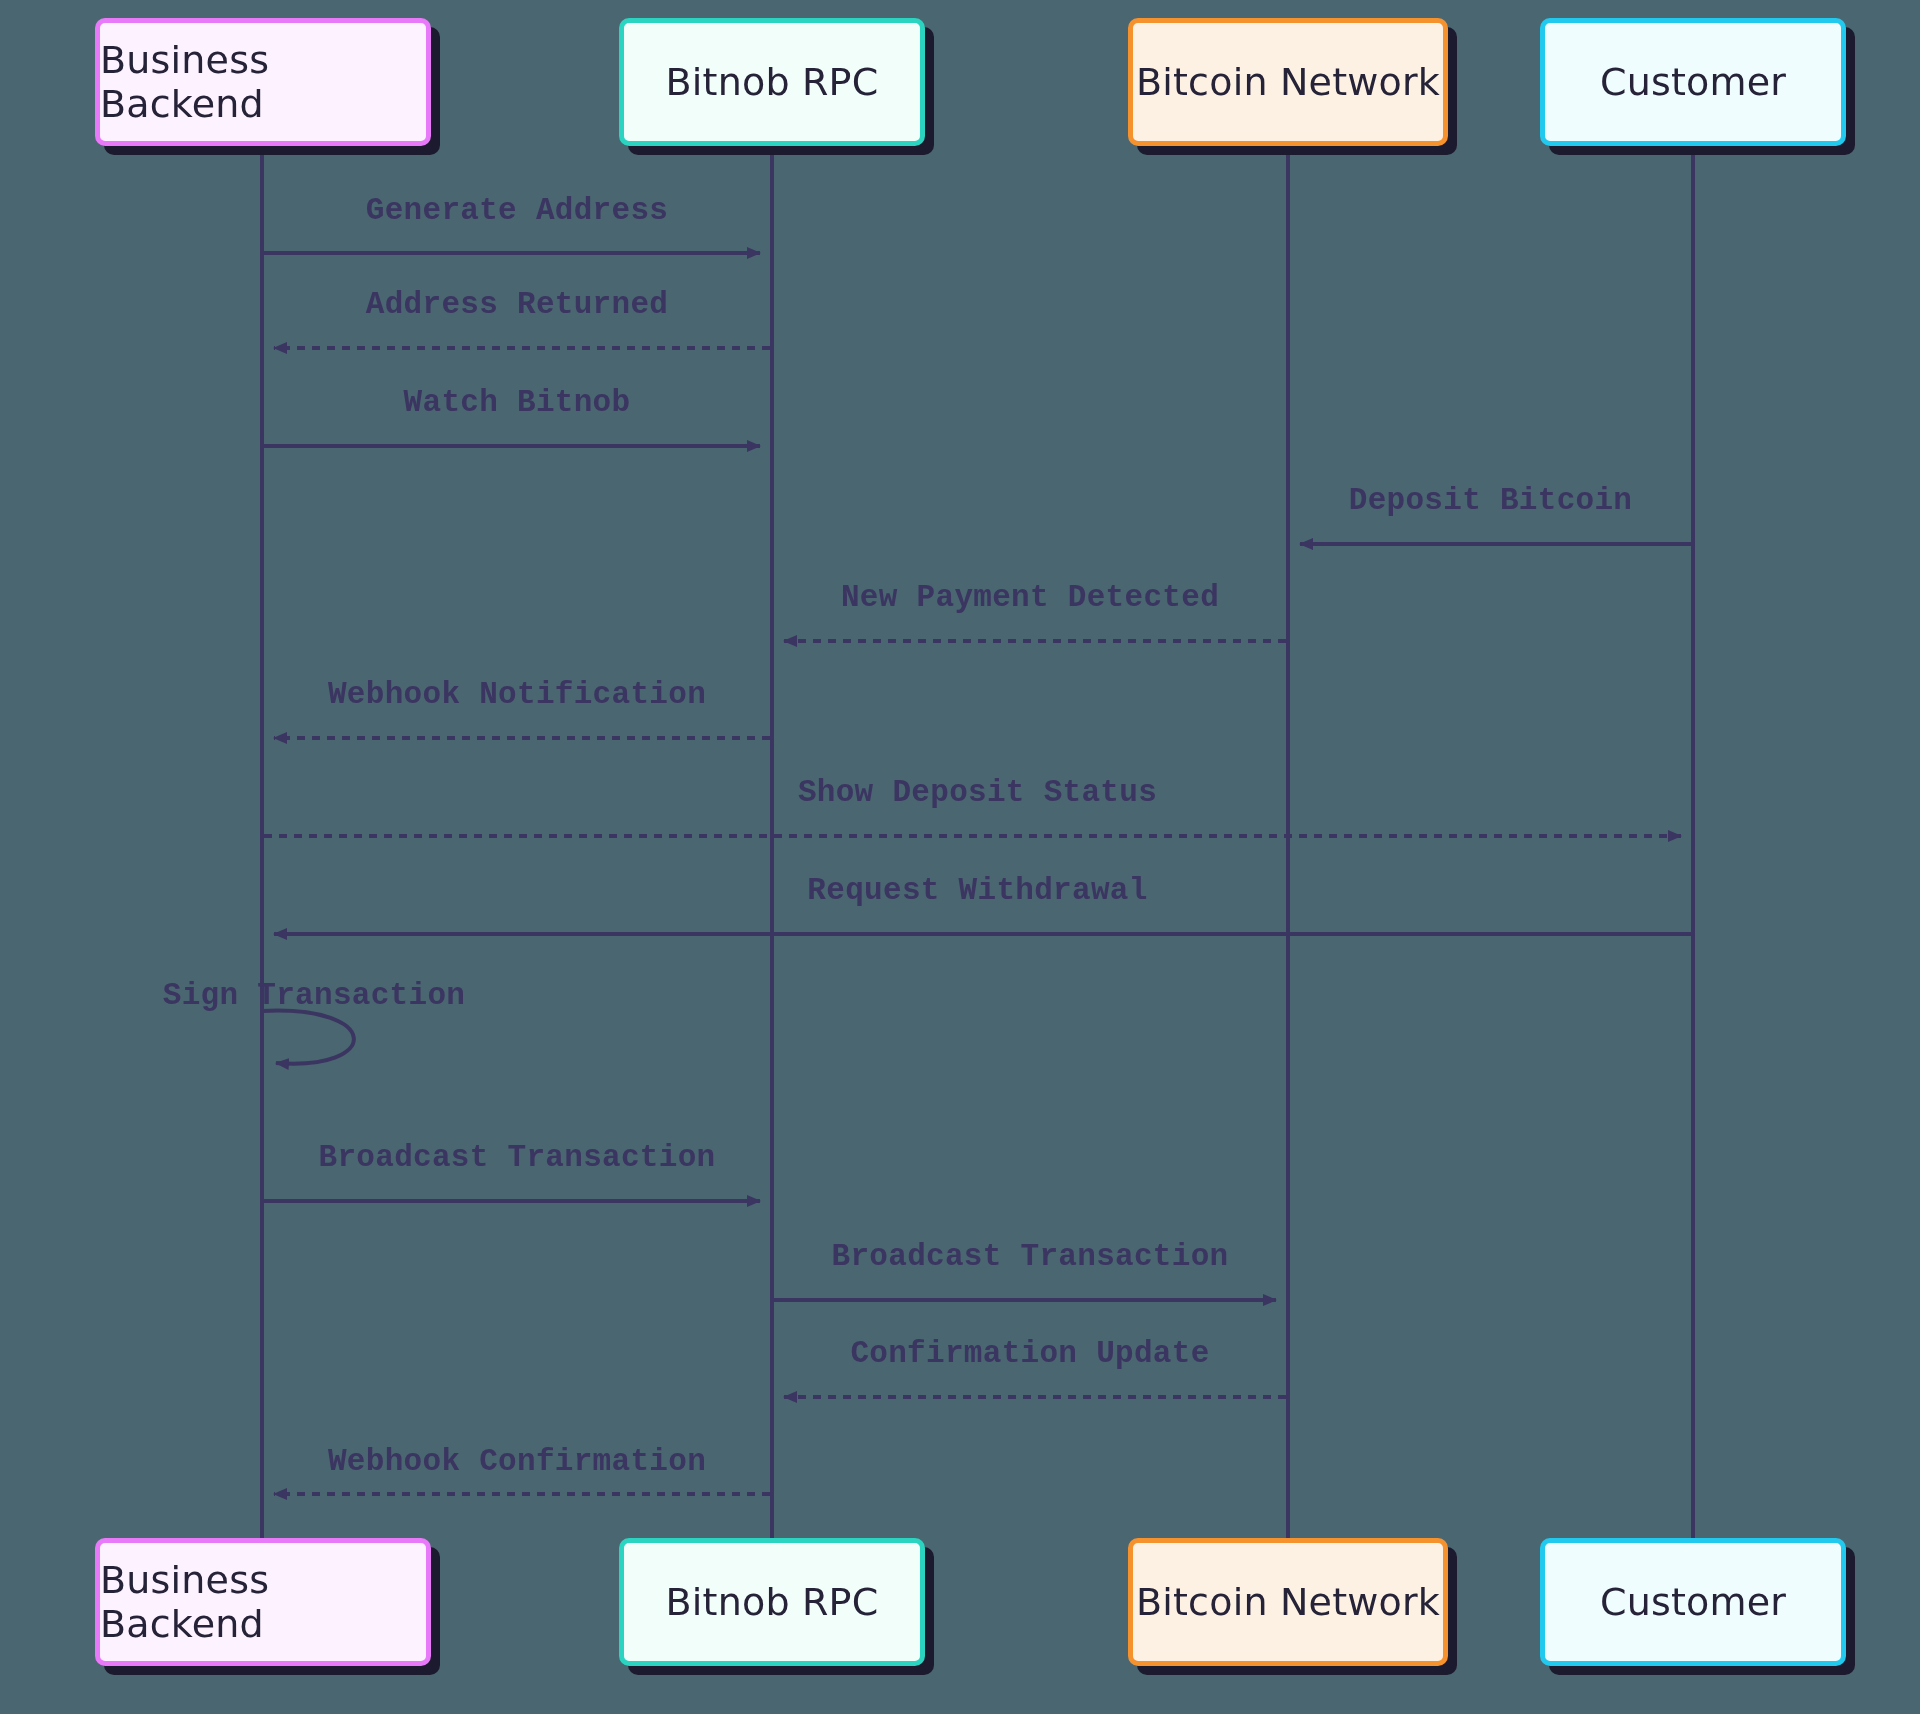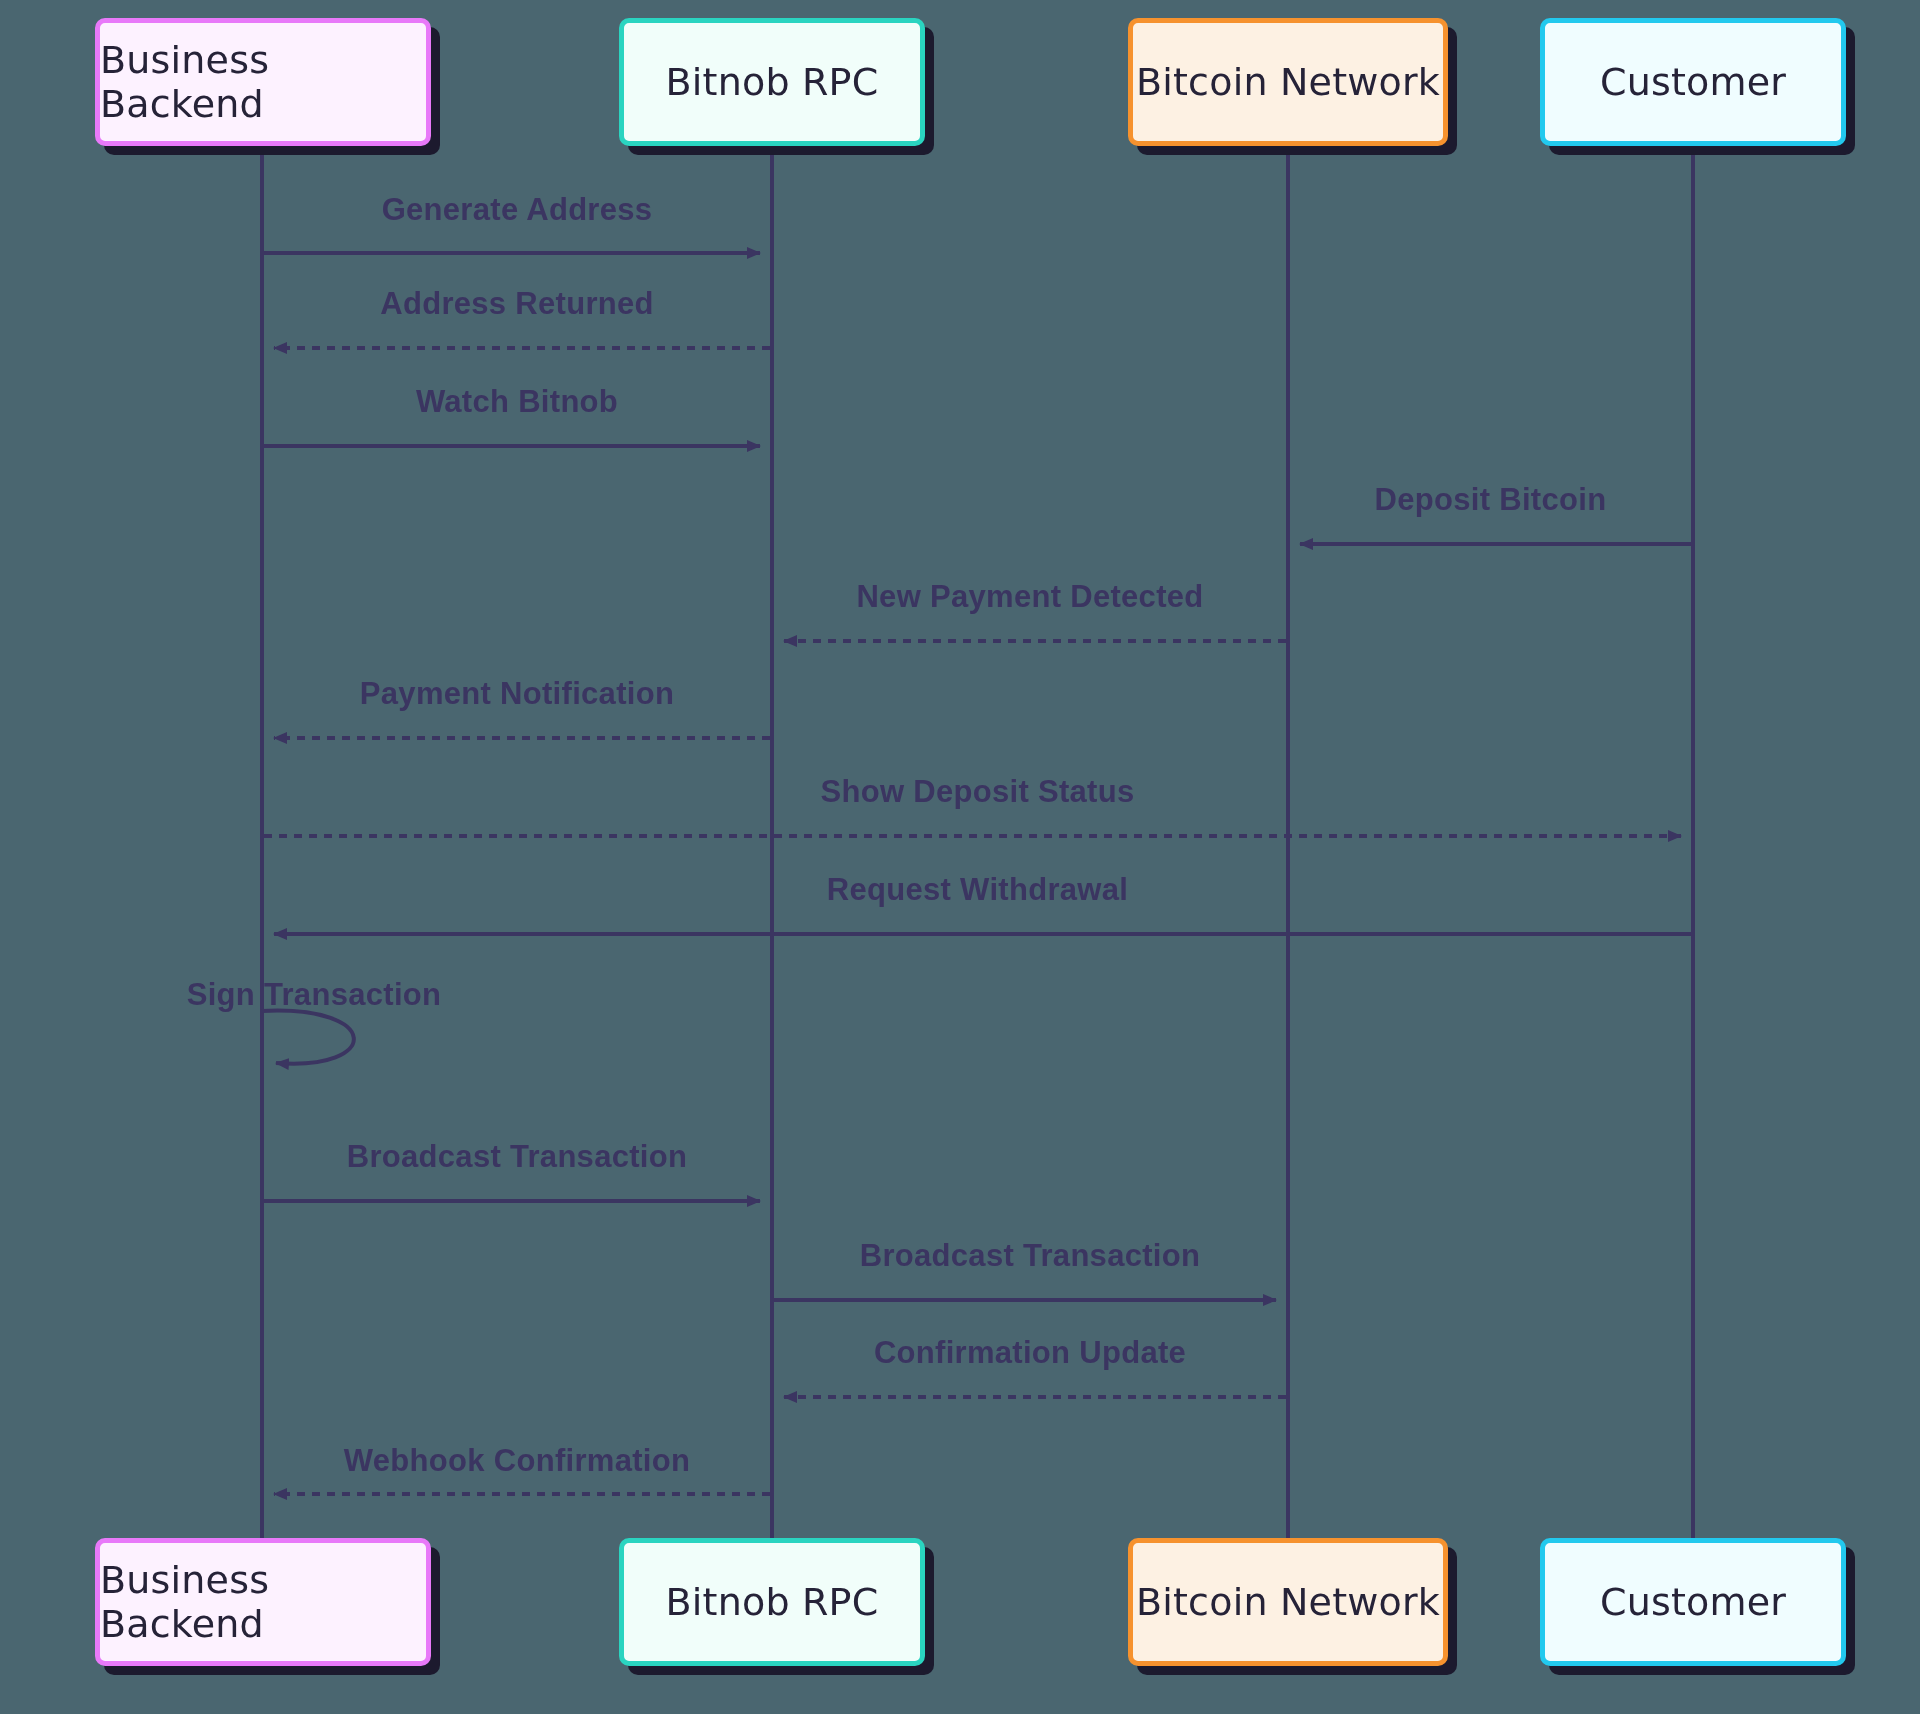--- a/index.html
+++ b/index.html
@@ -21,21 +21,21 @@
     color:#262338;
     letter-spacing:.2px;
     box-shadow:9px 9px 0 0 #1c1a2e;
     border-width:5px;border-style:solid;
     font-family:"DejaVu Sans", sans-serif;
   }
   .msg-label{
     position:absolute;
     transform:translate(-50%,-100%);
     white-space:nowrap;
-    font-family:Liberation Sans, sans-serif;
+    font-family:Liberation Mono, monospace;
     font-weight:bold;
     font-size:31px;
     color:#3b3561;
     letter-spacing:.3px;
   }
 </style>
 </head>
 <body>
 
 <div id="diagram">
@@ -97,21 +97,21 @@
       <div class="pbox" style="left: 1540px; top: 1538px; width: 306px; height: 128px; border-color: rgb(34, 201, 238); background: rgb(240, 253, 255);">
         <span>Customer</span>
       </div>
     </div>
   <div id="labels">
       <div class="msg-label" style="left: 517px; top: 228px;">Generate Address</div>
       <div class="msg-label" style="left: 517px; top: 322px; text-align: right;">Address Returned</div>
       <div class="msg-label" style="left: 517px; top: 420px;">Watch Bitnob</div>
       <div class="msg-label" style="left: 1490.5px; top: 518px;">Deposit Bitcoin</div>
       <div class="msg-label" style="left: 1030px; top: 615px;">New Payment Detected</div>
-      <div class="msg-label" style="left: 517px; top: 712px;">Payment Notification</div>
+      <div class="msg-label" style="left: 517px; top: 712px;">Webhook Notification</div>
       <div class="msg-label" style="left: 977.5px; top: 810px;">Show Deposit Status</div>
       <div class="msg-label" style="left: 977.5px; top: 908px;">Request Withdrawal</div>
       <div class="msg-label" style="left: 314px; top: 1013px; transform: translate(-50%, -100%);">Sign Transaction</div>
       <div class="msg-label" style="left: 517px; top: 1175px;">Broadcast Transaction</div>
       <div class="msg-label" style="left: 1030px; top: 1274px;">Broadcast Transaction</div>
       <div class="msg-label" style="left: 1030px; top: 1371px;">Confirmation Update</div>
       <div class="msg-label" style="left: 517px; top: 1468px; margin-top: 11px;">Webhook Confirmation</div>
     </div>
 </div>
 

